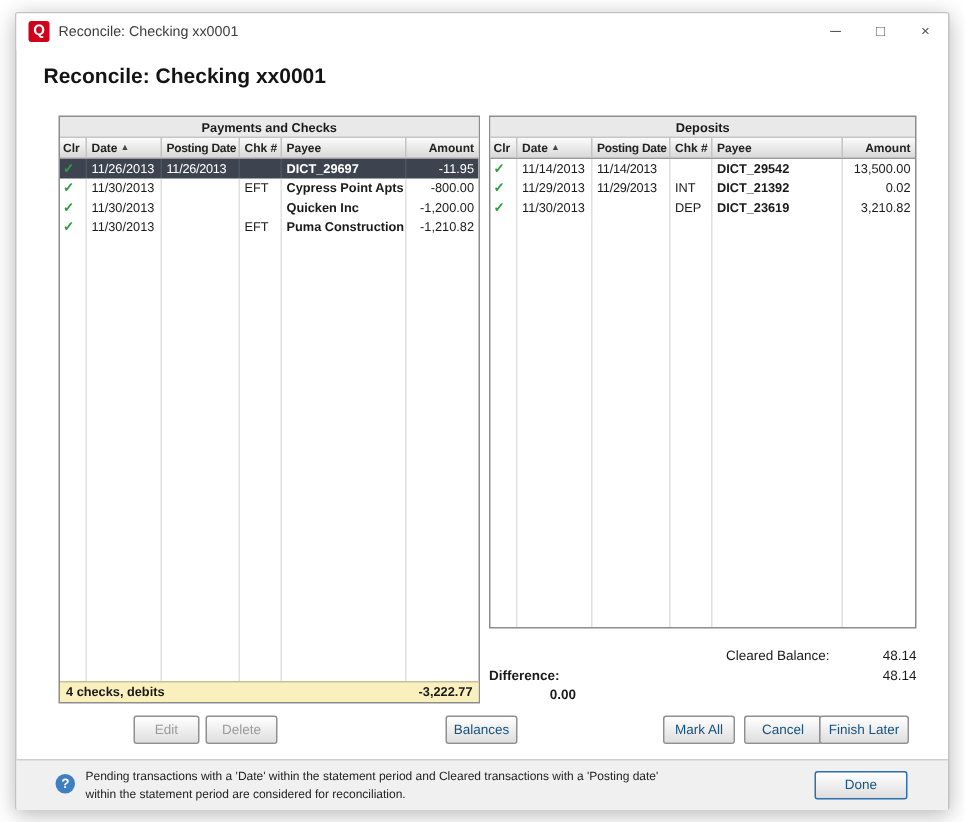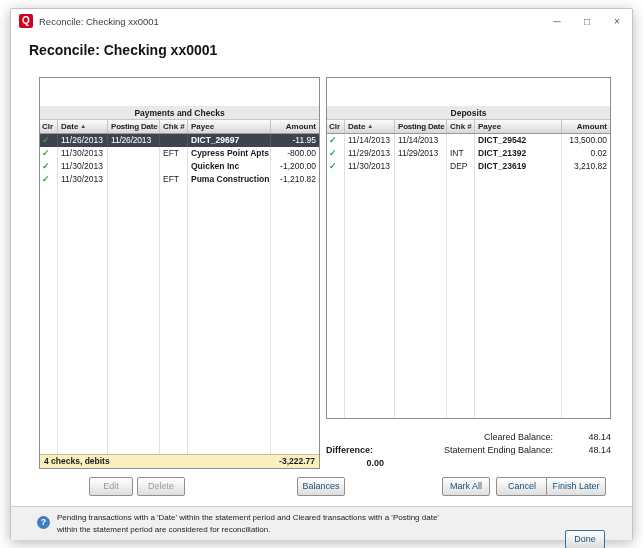--- a/index.html
+++ b/index.html
@@ -22,21 +22,21 @@
 
   .heading { position:absolute; left:18px; top:33px; font-size:14px; font-weight:bold; color:#141414; }
 
   
   .panel { position:absolute; border:1px solid #8d8d8d; background:#fff;
            display:flex; flex-direction:column; font-size:8.5px; color:#1a1a1a; }
   .panel.pleft  { left:28px;  top:68px; width:281px; height:392px; }
   .panel.pright { left:315px; top:68px; width:285px; height:342px; }
 
   .panel-title { height:14px; line-height:14px; text-align:center; font-weight:bold;
-                 font-size:8.5px; background:#e9e9e9; border-bottom:1px solid #c6c6c6;margin-top:28px; }
+                 font-size:8.5px; background:#e9e9e9; border-bottom:1px solid #c6c6c6; }
 
   .thead { display:flex; flex:0 0 14px; height:14px; line-height:13px;
            background:linear-gradient(#fbfbfb,#d8d8d8); border-bottom:1px solid #999;
            font-size:8px; font-weight:bold; color:#222; }
   .tbody { flex:1; display:flex; flex-direction:column; overflow:hidden; }
 
   .tr { display:flex; flex:0 0 13px; height:13px; line-height:13px; }
   .tr.filler { flex:1; height:auto; }
   .td, .th { padding:0 3px; border-right:1px solid #e0e0e0; overflow:hidden; white-space:nowrap; }
   .th { border-right:1px solid #c4c4c4; }
@@ -202,35 +202,34 @@
         <div class="td c-amt"></div>
       </div>
     </div>
   </div>
 
   <div class="bs-row" style="top:422px;">
     <span>Cleared Balance:</span>
     <span class="bs-value">48.14</span>
   </div>
   <div class="bs-row" style="top:435px;">
-    <span>Statement Ending Balance:</span>
     <span class="bs-value">48.14</span>
   </div>
   <div class="bs-row bold" style="top:448px;">
     <span>Difference:</span>
     <span class="bs-value">0.00</span>
   </div>
 
   <div class="btn" style="left:28px; top:468px; width:46px;margin-top:43px;">New</div>
   <div class="btn disabled" style="left:78px; top:468px; width:44px;">Edit</div>
   <div class="btn disabled" style="left:126px; top:468px; width:48px;">Delete</div>
   <div class="btn" style="left:286px; top:468px; width:48px;">Balances</div>
   <div class="btn" style="left:431px; top:468px; width:48px;">Mark All</div>
   <div class="btn" style="left:485px; top:468px; width:52px;">Cancel</div>
   <div class="btn" style="left:535px; top:468px; width:60px;">Finish Later</div>
 
   <div class="footer">
     <div class="help-icon">?</div>
     <div class="footer-text">Pending transactions with a 'Date' within the statement period and Cleared transactions with a 'Posting date' within the statement period are considered for reconciliation.</div>
-    <div class="btn primary" style="right:27px; left:auto; top:7px; width:40px;margin-top:16px;">Done</div>
+    <div class="btn primary" style="right:27px; left:auto; top:7px; width:62px;">Done</div>
   </div>
 
 </div>
 
 </body></html>

